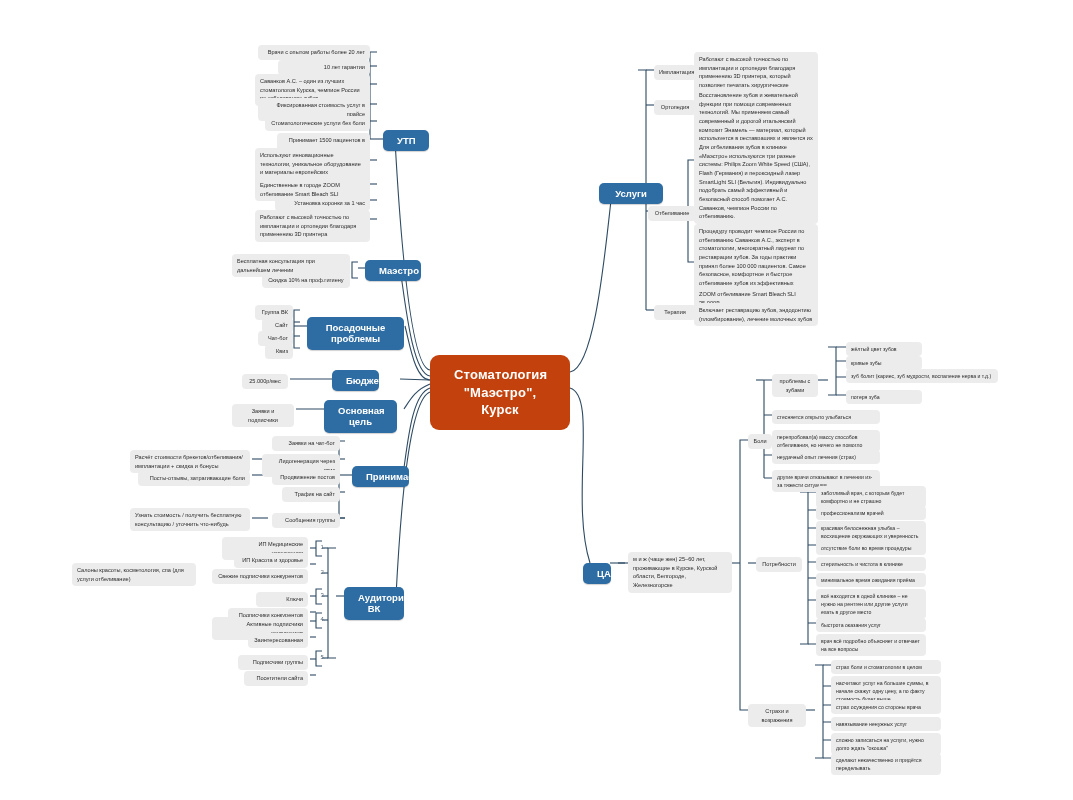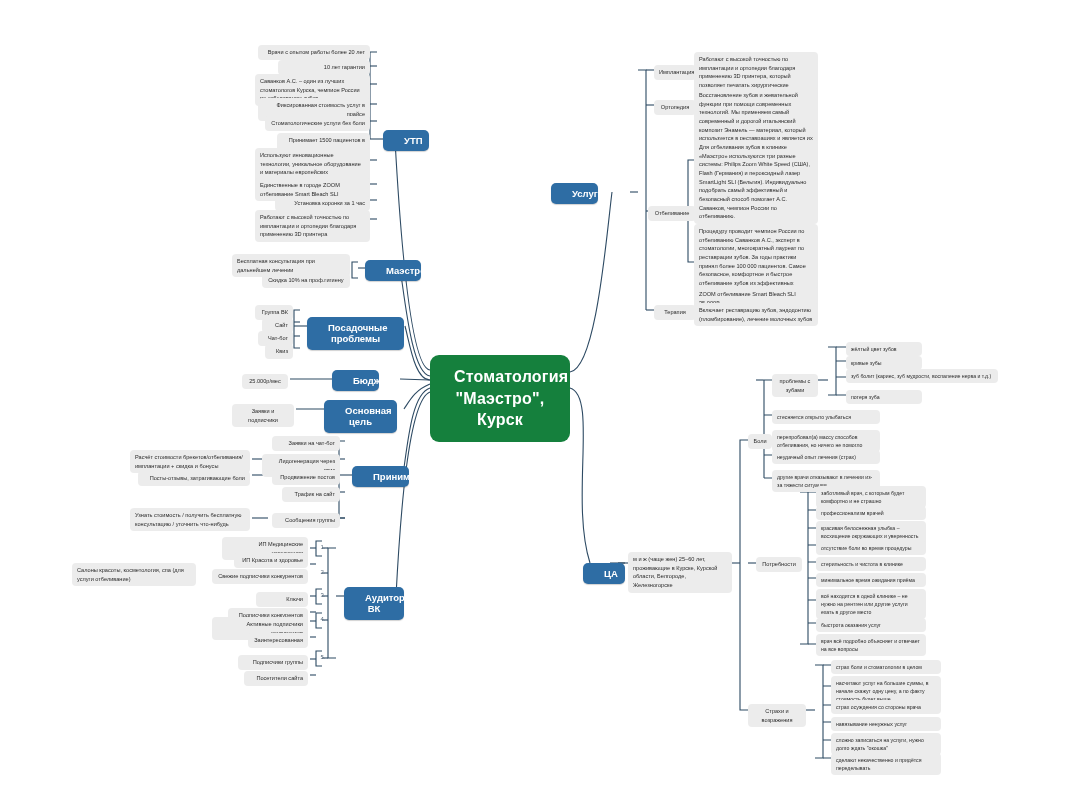--- a/index.html
+++ b/index.html
@@ -1,25 +1,25 @@
 <!DOCTYPE html>
 <html><head>
 <meta charset="utf-8">
 <style>
   html,body{margin:0;padding:0;background:#fff;}
   body{width:1073px;height:800px;position:relative;overflow:hidden;
        font-family:"Liberation Sans","DejaVu Sans",sans-serif;}
   #canvas{position:absolute;inset:0;}
   svg.links{position:absolute;left:0;top:0;width:1073px;height:800px;pointer-events:none;}
   .node{position:absolute;box-sizing:border-box;}
-  .central{background:#15803d;color:#fff;border-radius:9px;
-           font-size:16px;font-weight:bold;line-height:1.35;text-align:center;
+  .central{background:#c2410c;color:#fff;border-radius:9px;
+           font-size:13px;font-weight:bold;line-height:1.35;text-align:center;
            padding:11px 24px;letter-spacing:.2px;}
   .branch{background:#2e6da4;color:#fff;border-radius:5px;font-size:9.5px;
-          font-weight:bold;text-align:center;padding:5px 21px;line-height:1.2;
+          font-weight:bold;text-align:center;padding:5px 14px;line-height:1.2;
           box-shadow:0 1px 1px rgba(0,0,0,.18);}
   .sub{background:#ececec;color:#2b2b2b;border-radius:4px;font-size:5.6px;
        line-height:1.55;padding:3px 5px;}
   .leaf{background:#ececec;color:#2b2b2b;border-radius:4px;font-size:5.2px;
         line-height:1.55;padding:3px 5px;}
   .num{color:#5a6b7c;font-size:6px;text-align:center;}
   .r{text-align:right;}
   .l{text-align:left;}
   .c{text-align:center;}
 </style>
@@ -188,21 +188,21 @@
 <div class="node sub r" style="left:234px;top:553px;width:74px;">ИП Красота и здоровье</div>
 <div class="node sub r" style="left:212px;top:569px;width:96px;">Свежие подписчики конкурентов</div>
 <div class="node sub l" style="left:72px;top:563px;width:124px;">Салоны красоты, косметология, спа (для услуги отбеливание)</div>
 <div class="node sub r" style="left:256px;top:592px;width:52px;">Ключи</div>
 <div class="node sub r" style="left:228px;top:608px;width:80px;">Подписчики конкурентов</div>
 <div class="node sub r" style="left:212px;top:617px;width:96px;">Активные подписчики конкурентов</div>
 <div class="node sub r" style="left:248px;top:633px;width:60px;">Заинтересованная</div>
 <div class="node sub r" style="left:238px;top:655px;width:70px;">Подписчики группы</div>
 <div class="node sub r" style="left:244px;top:671px;width:64px;">Посетители сайта</div>
 
-<div class="node branch" style="left:551px;top:183px;width:47px;">Услуги</div>
+<div class="node branch" style="left:599px;top:183px;width:64px;">Услуги</div>
 <div class="node sub c" style="left:654px;top:65px;width:42px;">Имплантация</div>
 <div class="node sub l" style="left:694px;top:52px;width:124px;">Работают с высокой точностью по имплантации и ортопедии благодаря применению 3D принтера, который позволяет печатать хирургические шаблоны</div>
 <div class="node sub c" style="left:654px;top:100px;width:42px;">Ортопедия</div>
 <div class="node sub l" style="left:694px;top:88px;width:124px;">Восстановление зубов и жевательной функции при помощи современных технологий. Мы применяем самый современный и дорогой итальянский композит Энамель — материал, который используется в реставрациях и является их важной составляющей</div>
 <div class="node sub c" style="left:648px;top:206px;width:48px;">Отбеливание</div>
 <div class="node sub l" style="left:694px;top:140px;width:124px;">Для отбеливания зубов в клинике «Маэстро» используются три разные системы: Philips Zoom White Speed (США), Flash (Германия) и пероксидный лазер SmartLight SLI (Бельгия). Индивидуально подобрать самый эффективный и безопасный способ помогает А.С. Саванков, чемпион России по отбеливанию.</div>
 <div class="node sub l" style="left:694px;top:224px;width:124px;">Процедуру проводит чемпион России по отбеливанию Саванков А.С., эксперт в стоматологии, многократный лауреат по реставрации зубов. За годы практики принял более 100 000 пациентов. Самое безопасное, комфортное и быстрое отбеливание зубов из эффективных отбеливаний в мире.</div>
 <div class="node sub l" style="left:694px;top:287px;width:124px;">ZOOM отбеливание Smart Bleach SLI 35.000₽</div>
 <div class="node sub c" style="left:654px;top:305px;width:42px;">Терапия</div>
 <div class="node sub l" style="left:694px;top:303px;width:124px;">Включает реставрацию зубов, эндодонтию (пломбирование), лечение молочных зубов</div>

